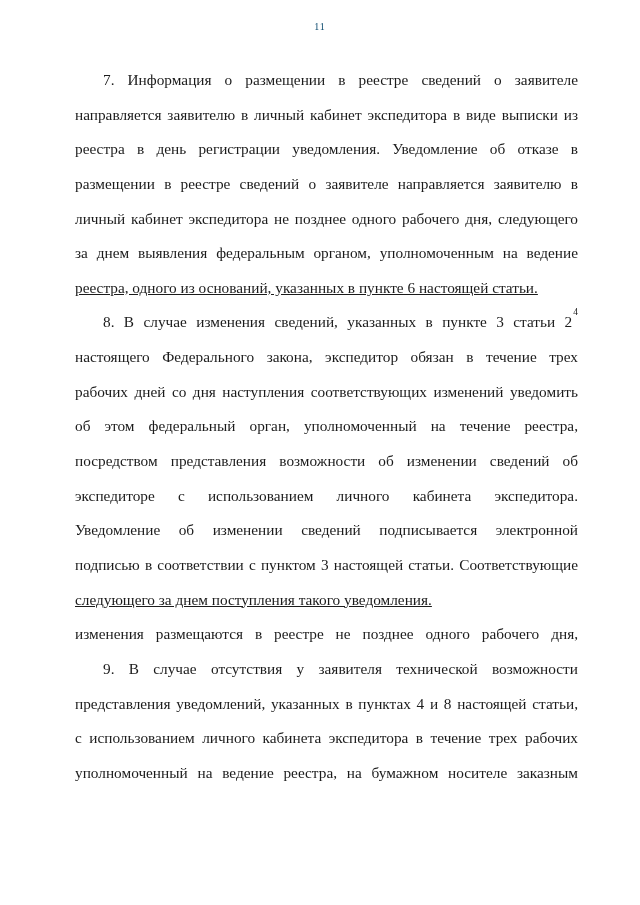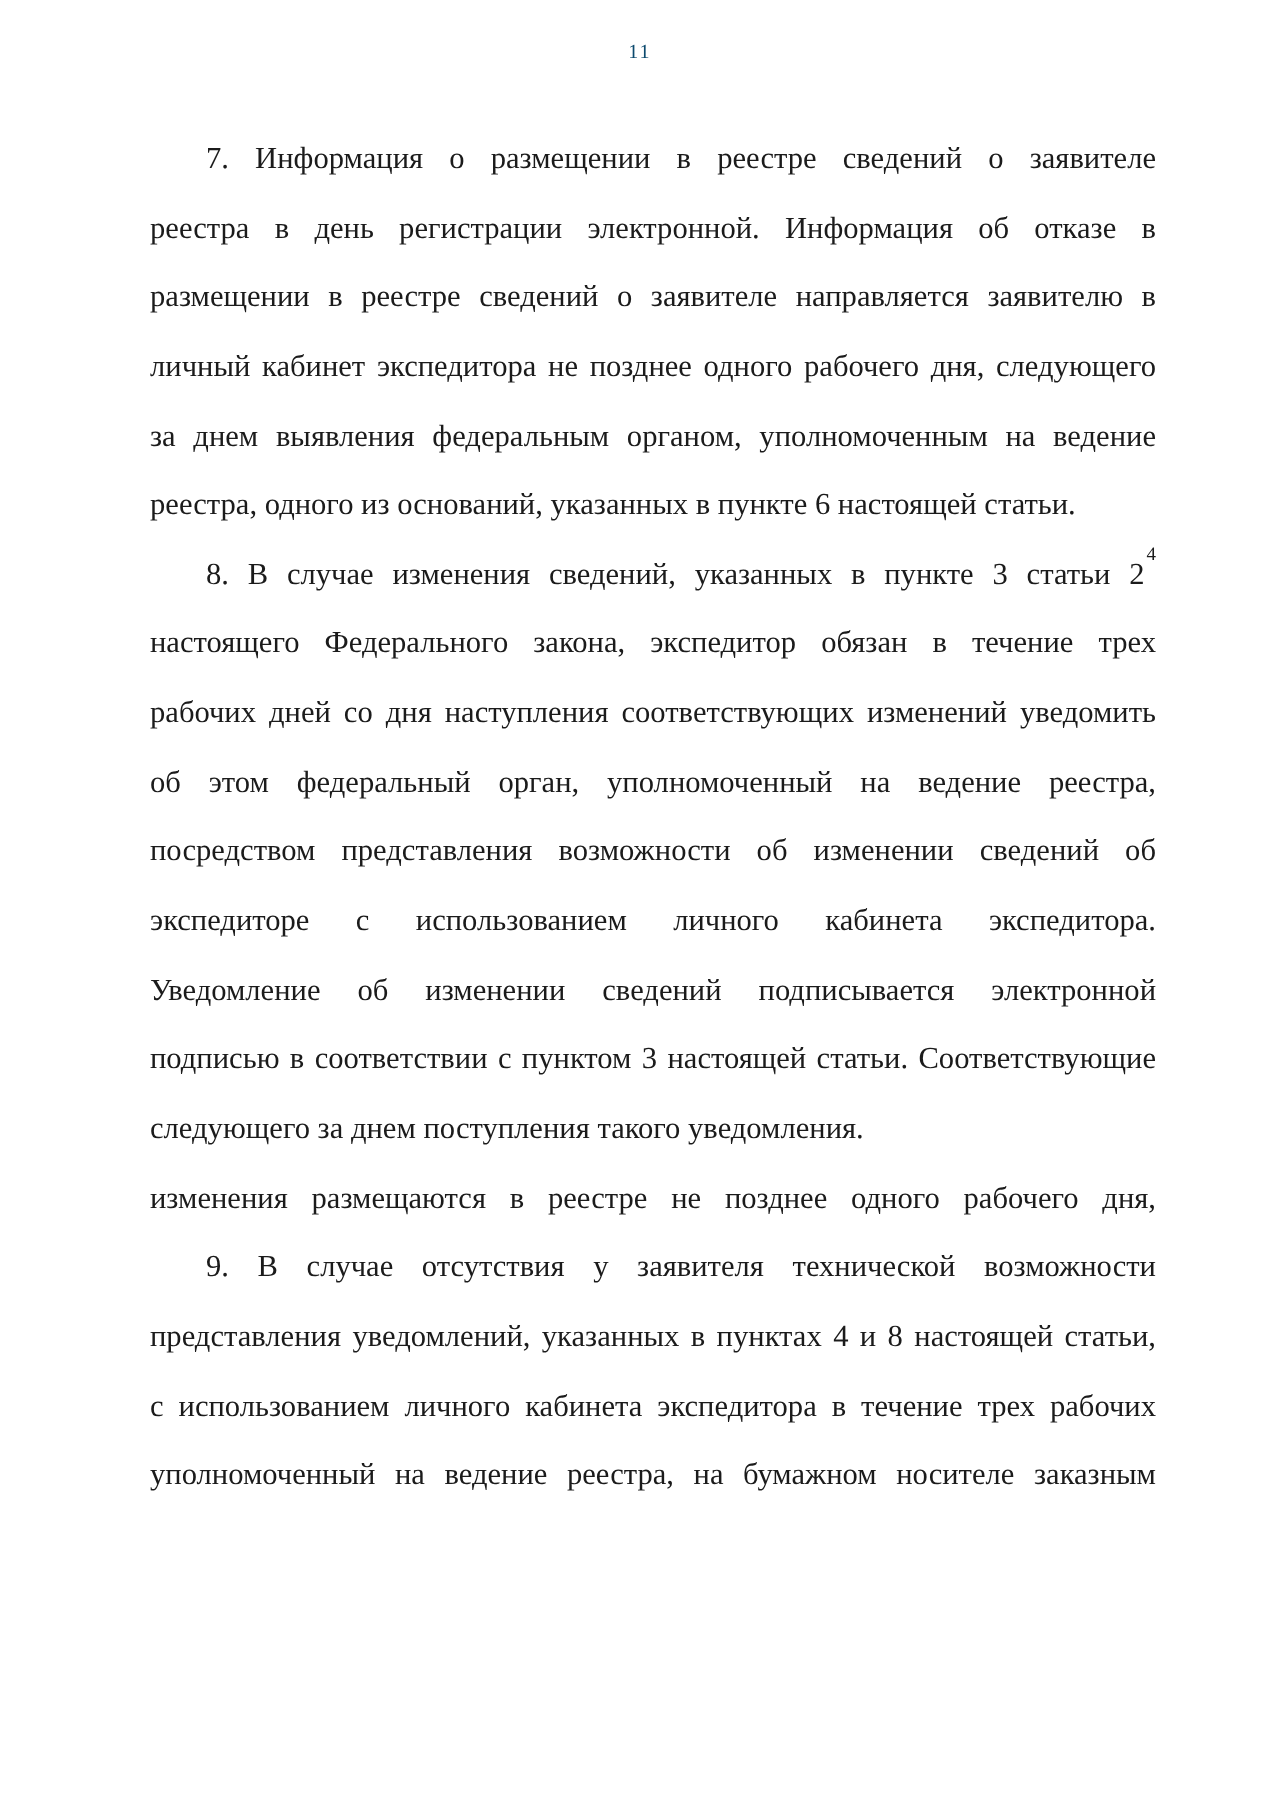--- a/index.html
+++ b/index.html
@@ -47,48 +47,50 @@
     text-align: justify;
     text-align-last: justify;
     white-space: normal;
     overflow: visible;
   }
   .line.indent {
     text-indent: 28px;
   }
   .line.last {
     text-align-last: left;
+    text-decoration: underline;
   }
   .line sup {
     font-size: 9.5px;
     line-height: 0;
     position: relative;
     top: -6px;
     margin-left: 1px;
   }
 </style>
 </head>
 <body>
 
 <div class="page">
   <div class="page-number">11</div>
   <div class="body-text" id="document-body">
       <div class="paragraph">
         <div class="line indent"><span>7. Информация о размещении в реестре сведений о заявителе</span></div>
-        <div class="line"><span>реестра в день регистрации электронной. Информация об отказе в</span></div>
+        <div class="line"><span>направляется заявителю в личный кабинет экспедитора в виде выписки из</span></div>
+        <div class="line"><span>реестра в день регистрации уведомления. Уведомление об отказе в</span></div>
         <div class="line"><span>размещении в реестре сведений о заявителе направляется заявителю в</span></div>
         <div class="line"><span>личный кабинет экспедитора не позднее одного рабочего дня, следующего</span></div>
         <div class="line"><span>за днем выявления федеральным органом, уполномоченным на ведение</span></div>
         <div class="line last"><span>реестра,  одного из оснований, указанных в пункте 6 настоящей статьи.</span></div>
       </div>
       <div class="paragraph">
         <div class="line indent"><span>8. В случае изменения сведений, указанных в пункте 3 статьи 2</span><sup>4</sup></div>
         <div class="line"><span>настоящего Федерального закона, экспедитор обязан в течение трех</span></div>
         <div class="line"><span>рабочих дней со дня наступления соответствующих изменений уведомить</span></div>
-        <div class="line"><span>об этом федеральный орган, уполномоченный на ведение реестра,</span></div>
+        <div class="line"><span>об этом федеральный орган, уполномоченный на течение реестра,</span></div>
         <div class="line"><span>посредством представления возможности об изменении сведений об</span></div>
         <div class="line"><span>экспедиторе с использованием личного кабинета экспедитора.</span></div>
         <div class="line"><span>Уведомление об изменении сведений подписывается электронной</span></div>
         <div class="line"><span>подписью в соответствии с пунктом 3 настоящей статьи. Соответствующие</span></div>
         <div class="line last"><span>следующего за днем поступления такого уведомления.</span></div>
         <div class="line"><span>изменения размещаются в реестре не позднее одного рабочего дня,</span></div>
       </div>
       <div class="paragraph">
         <div class="line indent"><span>9. В случае отсутствия у заявителя технической возможности</span></div>
         <div class="line"><span>представления уведомлений, указанных в пунктах 4 и 8 настоящей статьи,</span></div>

